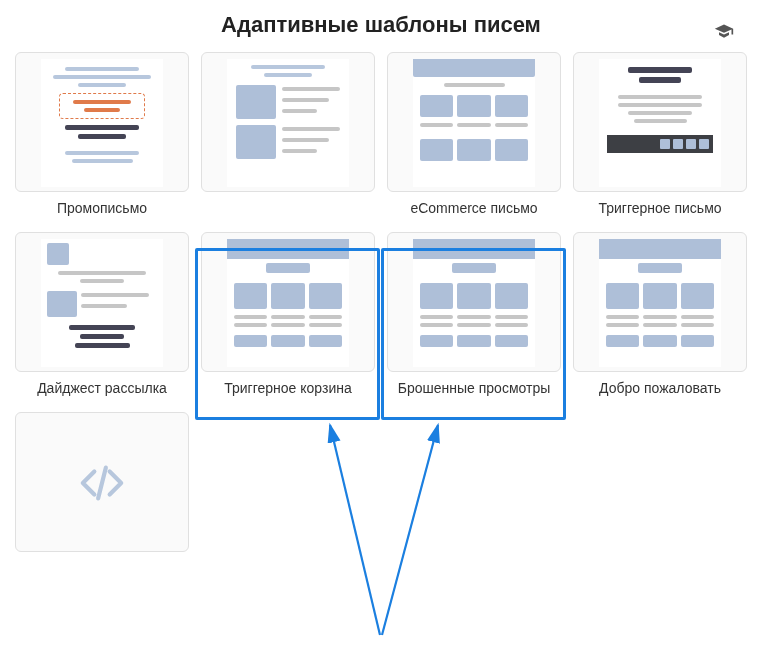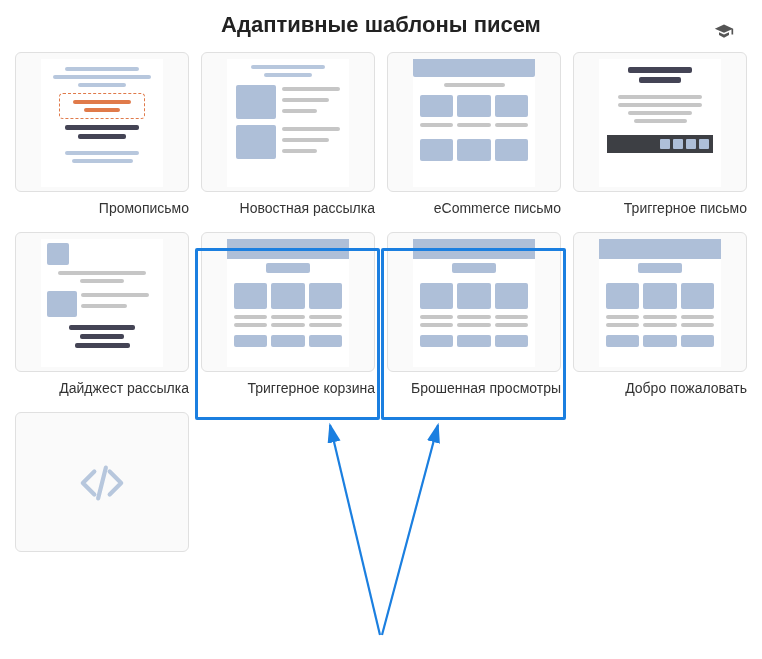--- a/index.html
+++ b/index.html
@@ -34,21 +34,21 @@
   .grid {
     display: grid;
     grid-template-columns: repeat(4, 174px);
     gap: 16px 12px;
     padding: 0 14px;
     justify-content: center;
   }
   .card {
     display: flex;
     flex-direction: column;
-    align-items: flex-end;
+    align-items: center;
   }
   .tile {
     width: 174px;
     height: 140px;
     border: 1px solid #e0e0e0;
     border-radius: 6px;
     background: #fafafa;
     display: flex;
     justify-content: center;
     align-items: flex-start;
@@ -164,21 +164,20 @@
         <div class="row" style="width:86%">
           <div class="block" style="width:40px;height:34px"></div>
           <div style="flex:1;display:flex;flex-direction:column;gap:3px;padding-left:2px">
             <div class="bar grey" style="width:100%"></div>
             <div class="bar grey" style="width:80%"></div>
             <div class="bar grey" style="width:60%"></div>
           </div>
         </div>
       </div>
     </div>
-    <div class="card-label">Новостная рассылка</div>
   </div>
 
   <div class="card">
     <div class="tile">
       <div class="mini">
         <div class="block" style="width:100%;height:18px;border-radius:0 0 2px 2px"></div>
         <div style="height:4px"></div>
         <div class="bar grey w50"></div>
         <div style="height:6px"></div>
         <div class="row" style="width:88%">
@@ -310,21 +309,21 @@
             <div class="bar grey" style="flex:1"></div>
           </div>
         <div style="height:6px"></div>
         <div class="row" style="width:88%">
             <div class="block" style="flex:1;height:12px"></div>
             <div class="block" style="flex:1;height:12px"></div>
             <div class="block" style="flex:1;height:12px"></div>
           </div>
       </div>
     </div>
-    <div class="card-label">Брошенная просмотры</div>
+    <div class="card-label">Брошенные просмотры</div>
   </div>
 
   <div class="card">
     <div class="tile">
       <div class="mini">
         <div class="block" style="width:100%;height:20px;border-radius:0"></div>
         <div style="height:4px"></div>
         <div class="block" style="width:44px;height:10px"></div>
         <div style="height:10px"></div>
         <div class="row" style="width:88%">

